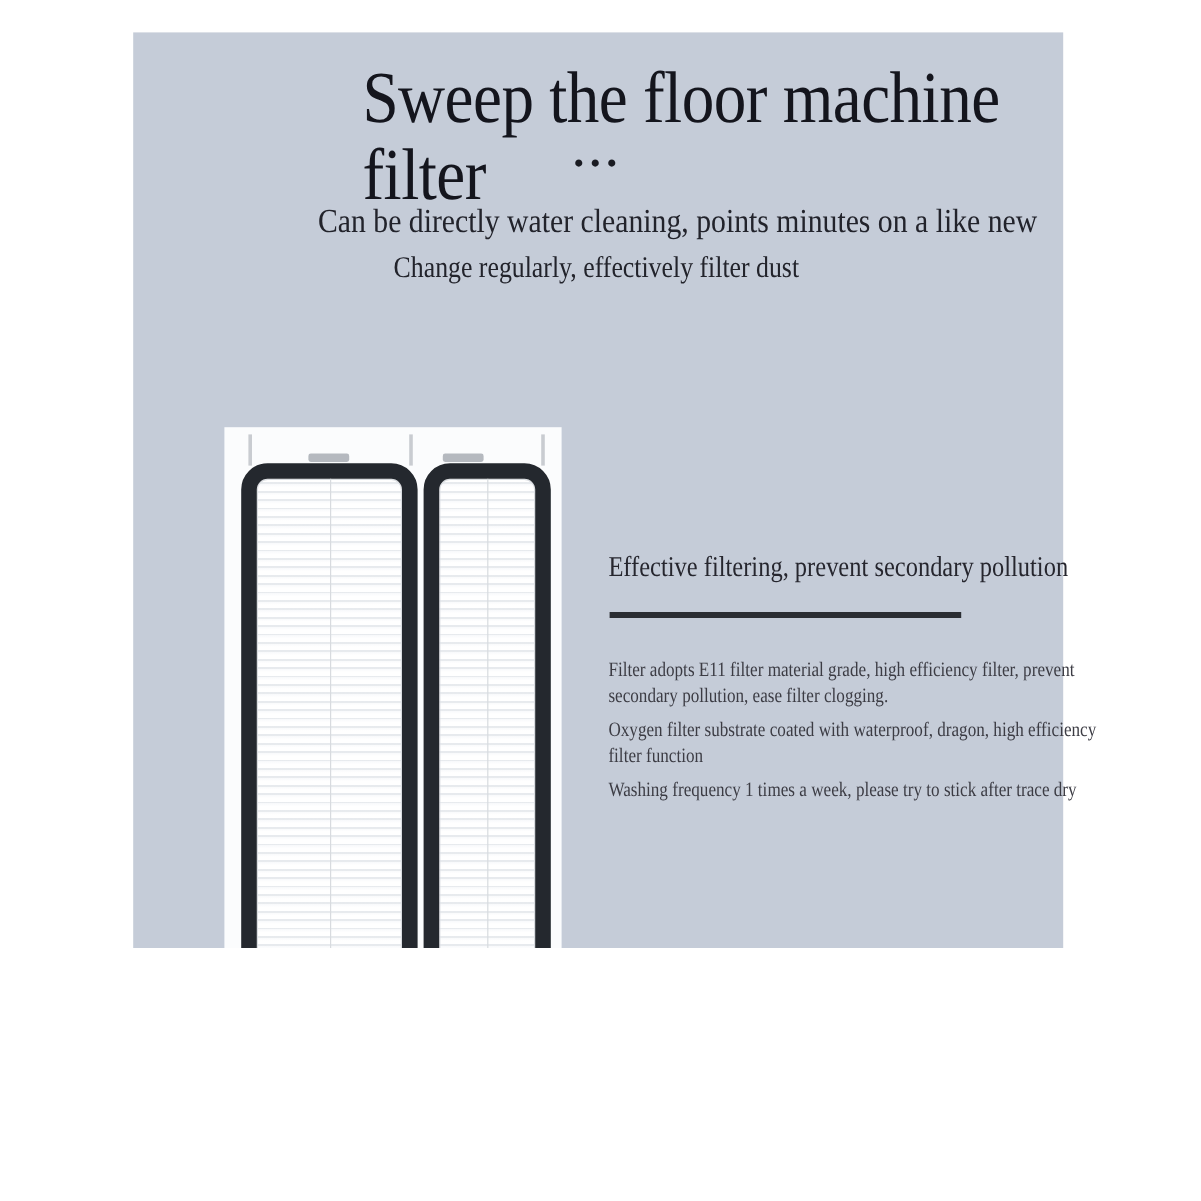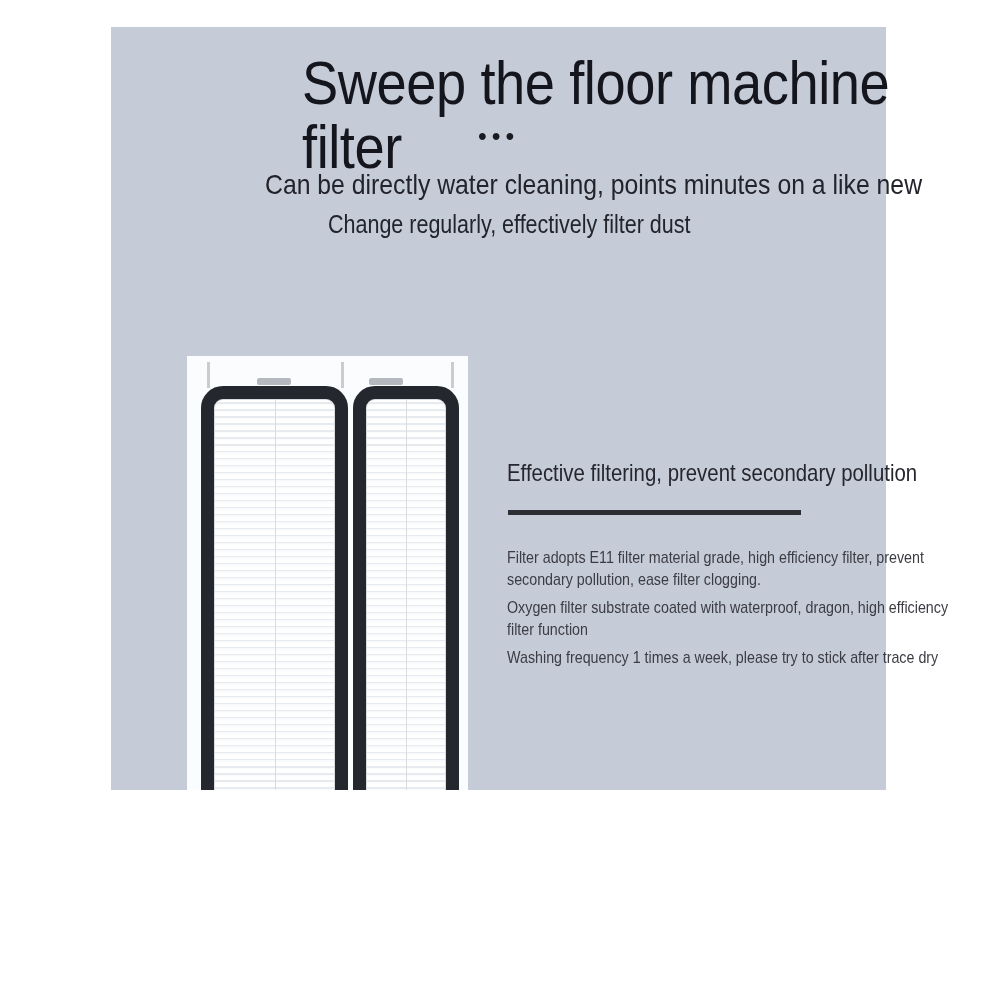--- a/index.html
+++ b/index.html
@@ -3,21 +3,21 @@
 <meta charset="utf-8">
 <style>
   * { margin: 0; padding: 0; box-sizing: border-box; }
   html, body { background: #ffffff; }
   .canvas {
     position: relative;
     width: 1001px;
     height: 790px;
     overflow: hidden;
     background: #ffffff;
-    font-family: Liberation Sans, sans-serif;
+    font-family: Liberation Serif, serif;
   }
   .panel {
     position: absolute;
     left: 111px; top: 27px;
     width: 775px; height: 917px;
     background: #c5ccd8;
   }
   
   .title {
     position: absolute;

